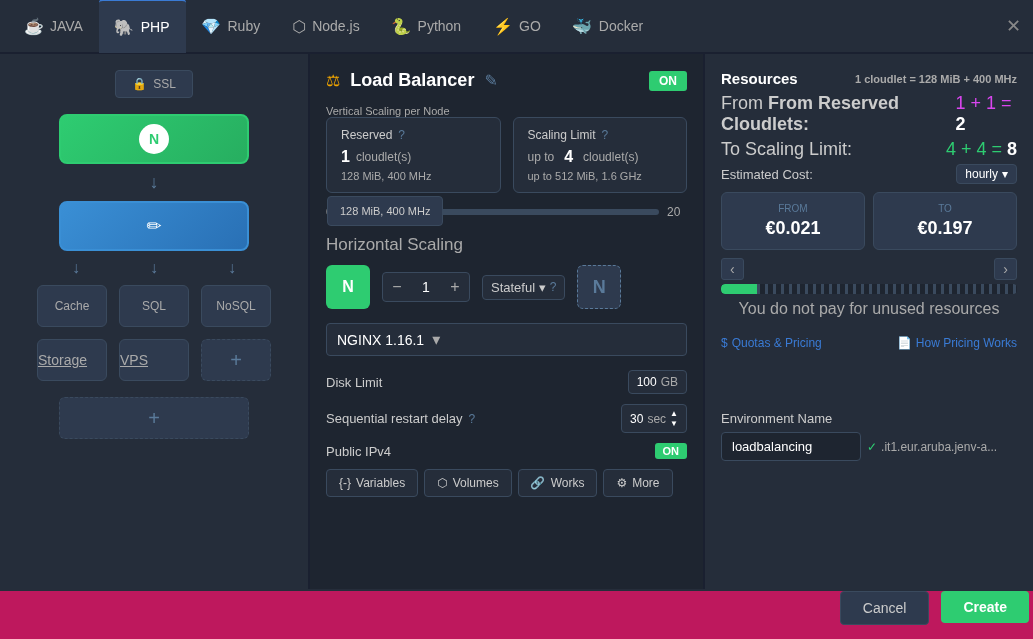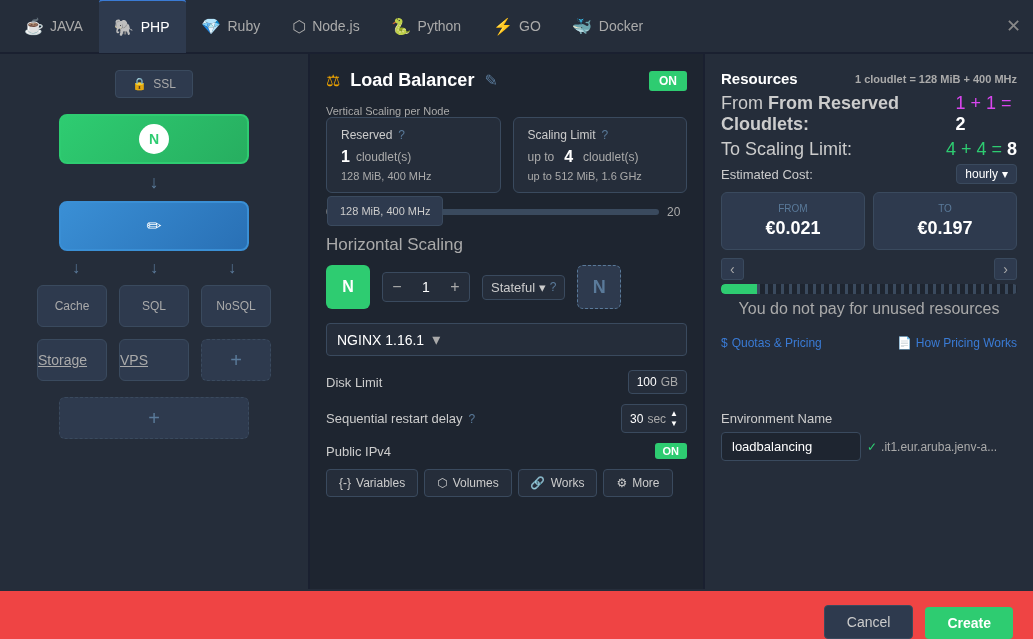--- a/index.html
+++ b/index.html
@@ -608,26 +608,26 @@
       align-items: center;
       gap: 4px;
       font-size: 12px;
       color: #aaa;
     }
     .check-green { color: #2ecc71; }
 
     
     .bottom-bar {
       height: 50px;
-      background: #ef4444;
+      background: #be185d;
       border-top: 2px solid #252d3a;
       display: flex;
-      align-items: flex-end;
+      align-items: flex-start;
       justify-content: flex-end;
-      padding: 0 20px;
+      padding: 0 4px;
       gap: 12px;
     }
     .cancel-btn {
       background: #2e3a4e;
       border: 1px solid #3a4a5e;
       border-radius: 4px;
       color: #ccc;
       padding: 8px 22px;
       cursor: pointer;
       font-size: 14px;

